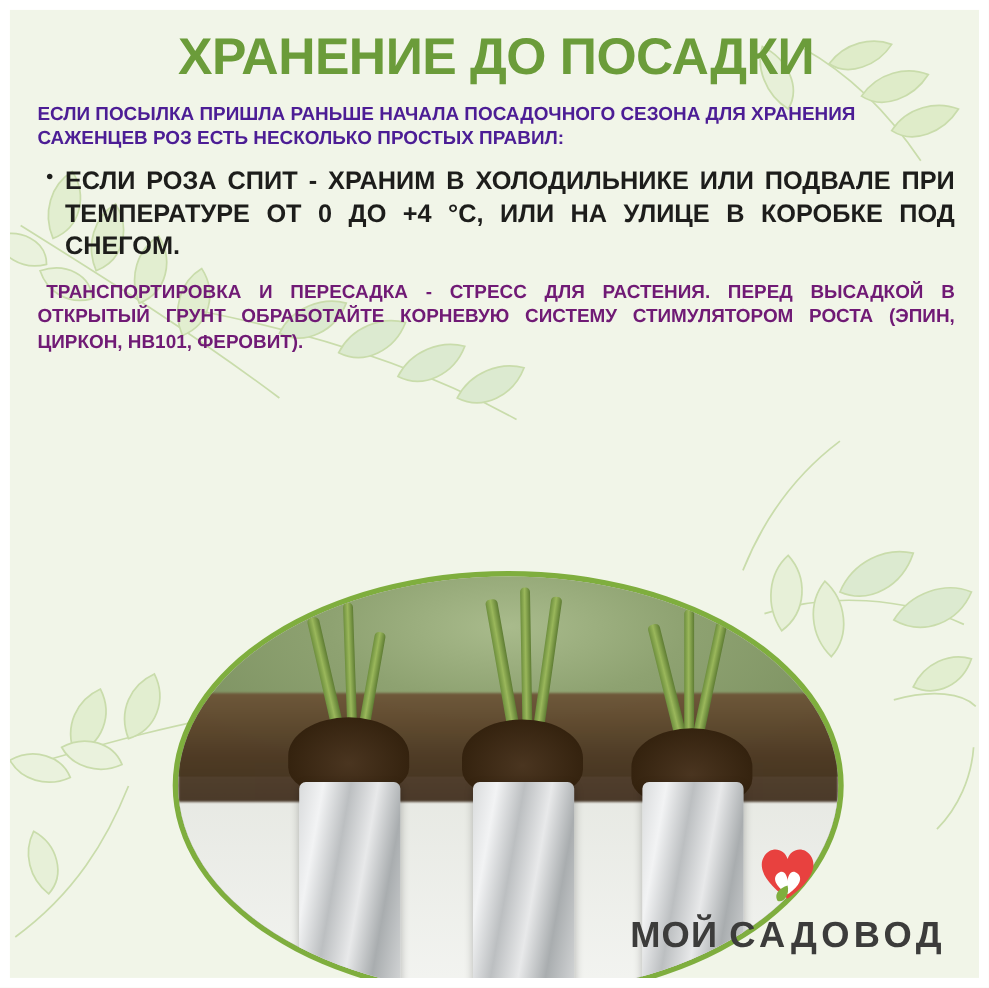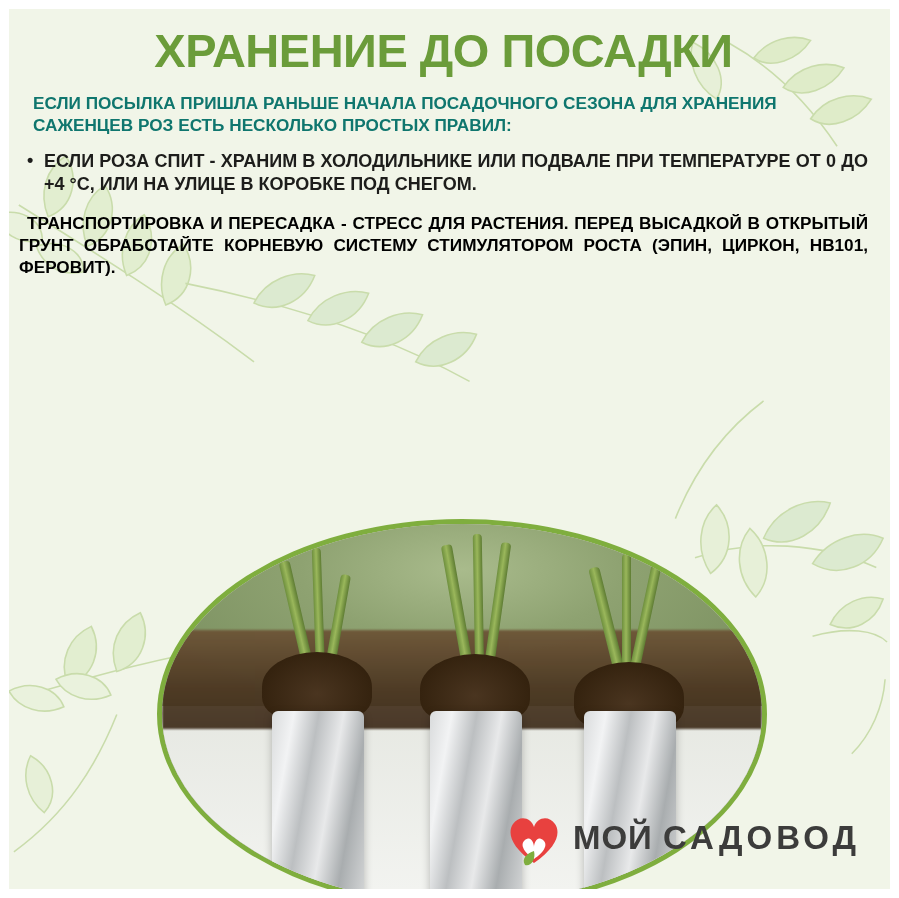--- a/index.html
+++ b/index.html
@@ -22,69 +22,68 @@
   
   .foliage {
     position: absolute;
     inset: 0;
     pointer-events: none;
     z-index: 1;
   }
   .content {
     position: relative;
     z-index: 3;
-    padding: 10px 22px 0 10px;
+    padding: 10px 22px 0 25px;
   }
   .title {
     font-size: 47px;
     font-weight: bold;
     color: #6b9c3a;
     letter-spacing: -0.5px;
     text-align: center;
     line-height: 1.02;
     margin: 8px 0 14px 0;
     text-transform: uppercase;
   }
   .intro {
     font-size: 17.2px;
     font-weight: bold;
-    color: #0f766e;
+    color: #4c1d95;
     line-height: 1.28;
     text-transform: uppercase;
     margin-bottom: 14px;
-    margin-left: 14px;
   }
   ul.rules {
     list-style: none;
     margin: 0 0 0 0;
     padding: 0;
   }
   ul.rules li {
     position: relative;
     padding-left: 25px;
     margin-bottom: 16px;
-    font-size: 18px;
+    font-size: 23px;
     font-weight: bold;
     color: #1d1d1b;
     line-height: 1.28;
     text-transform: uppercase;
     text-align: justify;
   }
   ul.rules li::before {
     content: "•";
     position: absolute;
     left: 8px;
     top: -1px;
     font-size: 18px;
     color: #1d1d1b;
   }
   .outro {
     font-size: 17.2px;
     font-weight: bold;
-    color: #000000;
+    color: #701a75;
     line-height: 1.28;
     text-transform: uppercase;
     text-align: justify;
     text-indent: 8px;
     margin-top: 4px;
   }
   
   .photo-wrap {
     position: absolute;
     left: 148px;
@@ -149,20 +148,21 @@
   }
   
   .logo {
     position: absolute;
     right: 30px;
     bottom: 20px;
     z-index: 5;
     display: flex;
     align-items: center;
     gap: 8px;
+    flex-direction: column;
   }
   .logo-text {
     font-size: 33px;
     font-weight: bold;
     color: #3c3c3b;
     letter-spacing: 1px;
     text-transform: uppercase;
   }
   .logo-text .word2 { letter-spacing: 4px; }
 </style>

